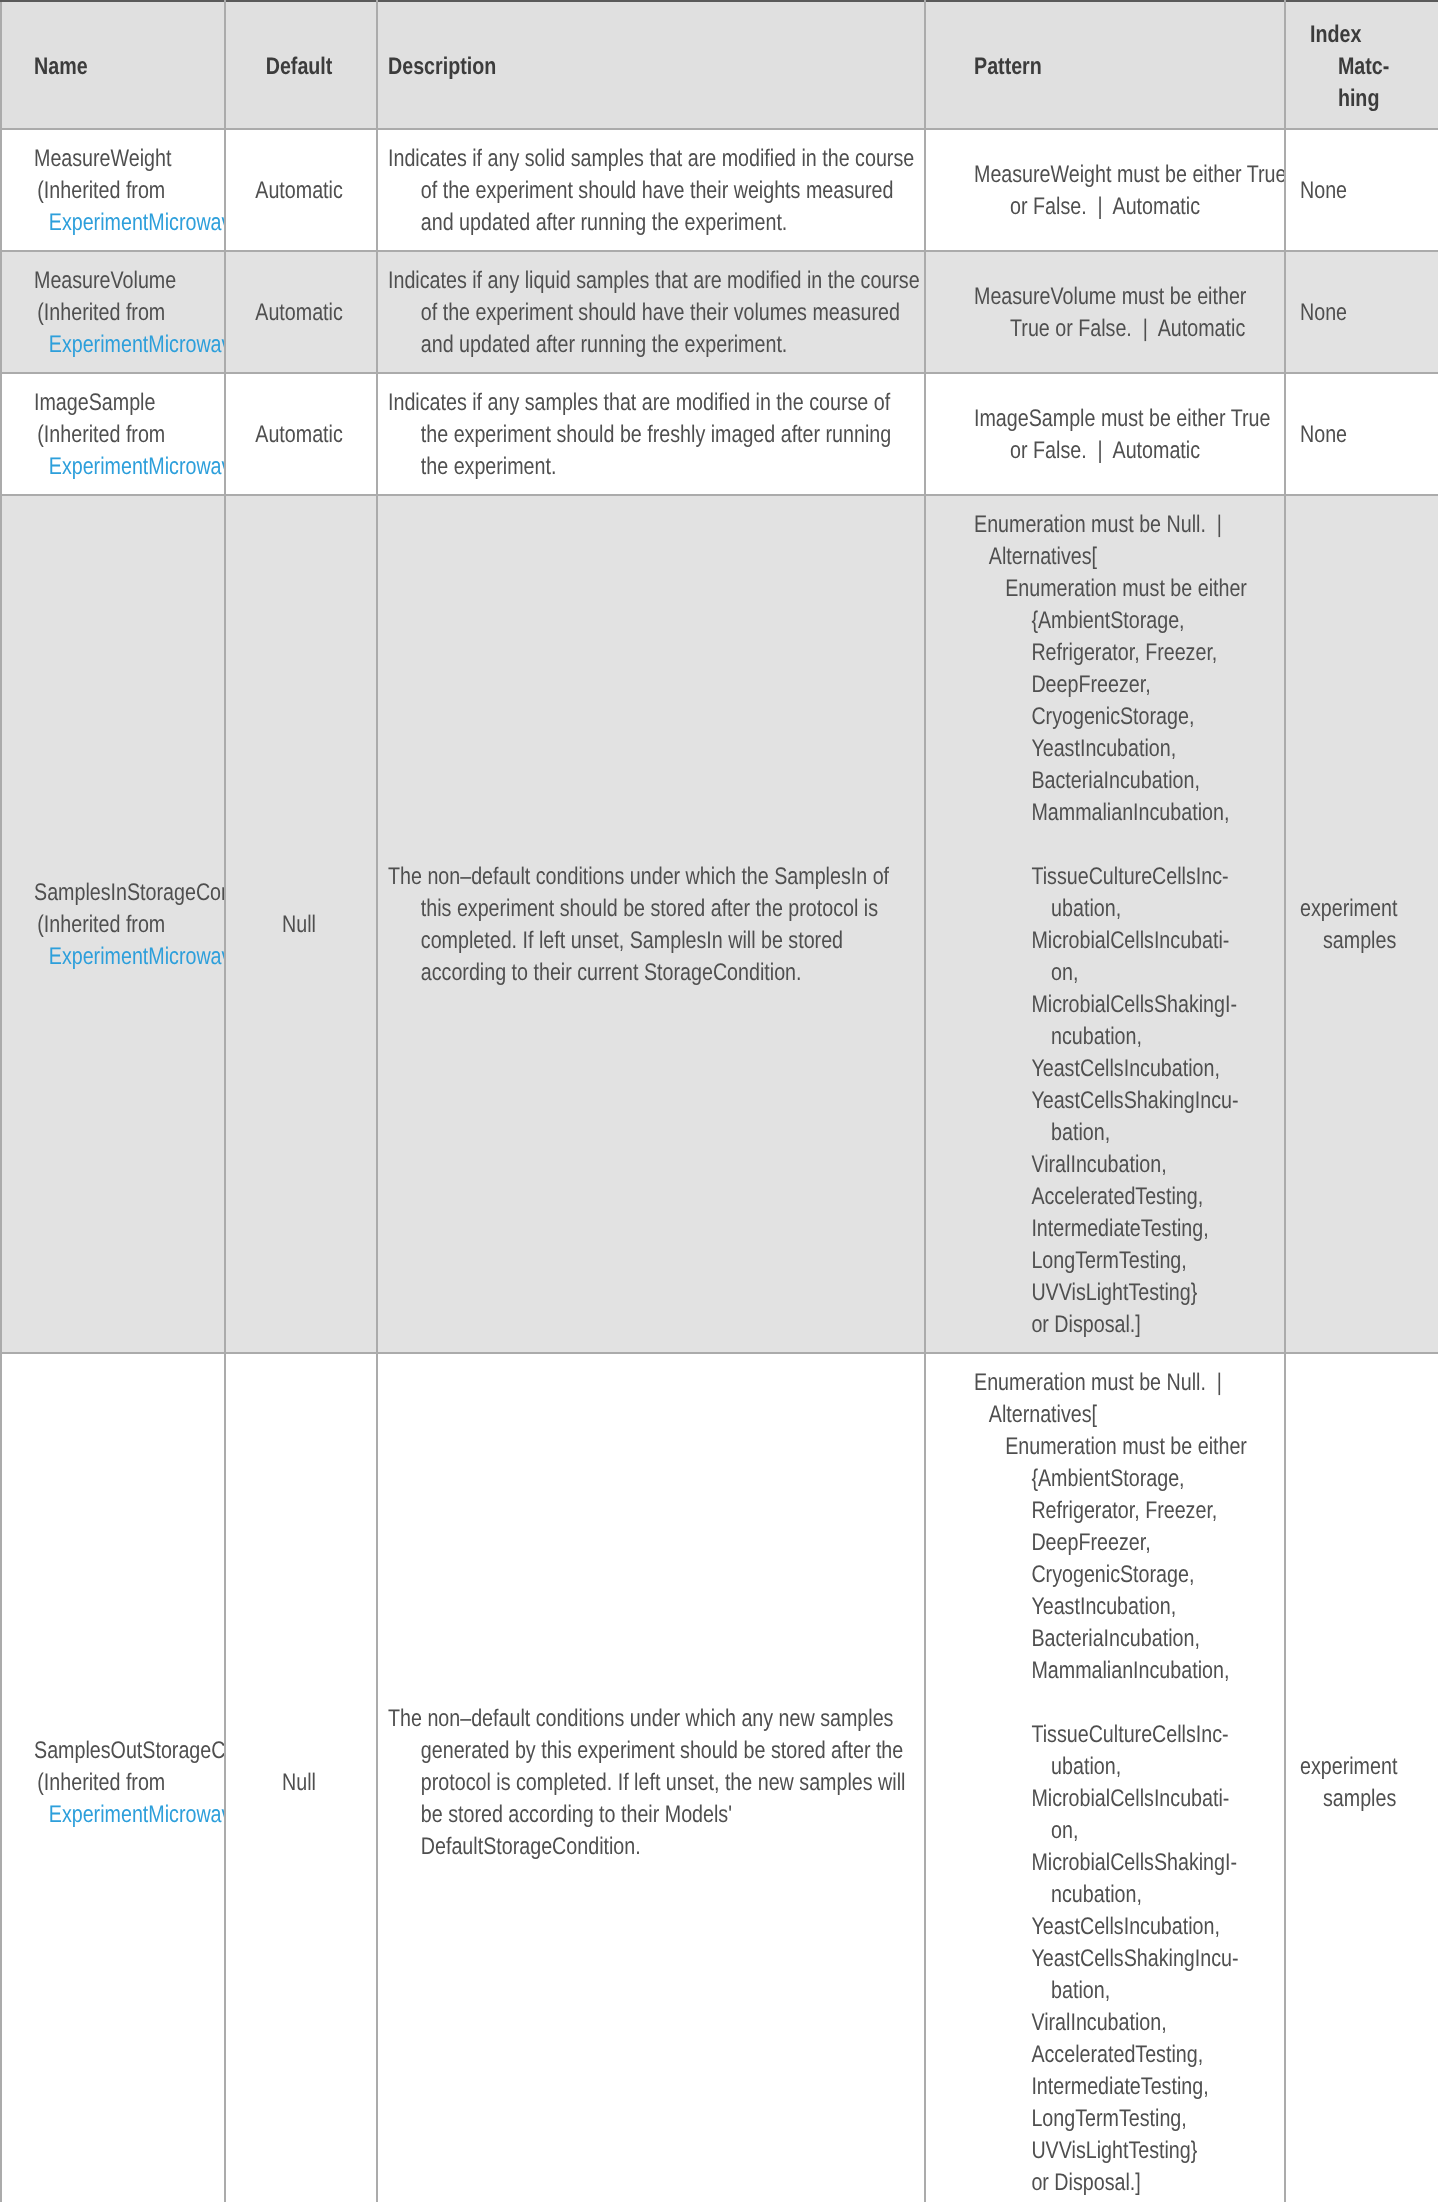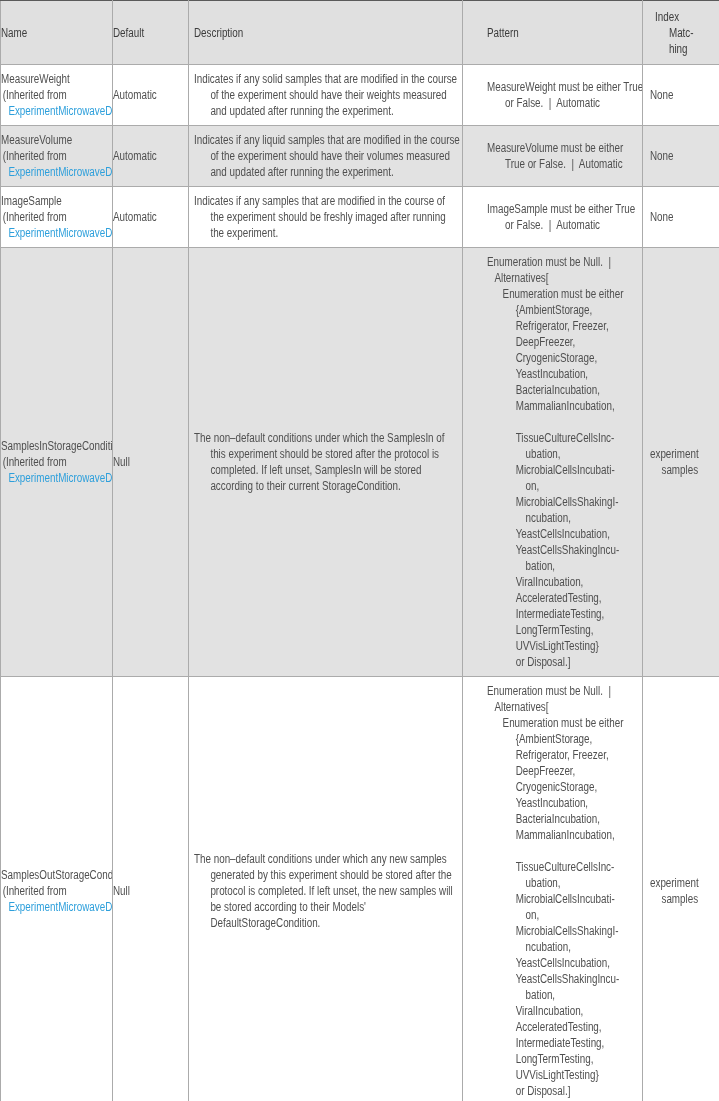--- a/index.html
+++ b/index.html
@@ -22,37 +22,37 @@
   th, td {
     border: 1px solid var(--grid, #ababab);
     vertical-align: middle;
     padding: 6px 2px 6px 8px;
     overflow: hidden;
     text-align: left;
     font-weight: normal;
   }
   thead th {
     background: var(--header-bg, #e0e0e0);
-    font-weight: normal;
+    font-weight: bold;
     color: var(--header-text, #3c3c3c);
     border-top: 1px solid #5a5a5a;
   }
   thead tr { height: 64px; }
   tr.h60 { height: 60px; }
   tr.stripe td { background: var(--stripe, #e2e2e2); }
 
   
   .squeeze {
     width: 122%;
     transform: scaleX(0.82);
     transform-origin: 0 0;
   }
 
-  .c-name    { padding-left: 0; }
-  .c-default { padding-left: 0; }
+  .c-name    { padding-left: 16px; }
+  .c-default { padding-left: 0; text-align: center; }
   .c-desc    { padding-left: 5px; }
   .c-pattern { padding-left: 24px; }
   .c-index   { padding-left: 7px; }
   th.c-index { padding-left: 12px; }
 
   .name-title, .name-inh, .name-linkline { white-space: nowrap; }
   .name-inh      { padding-left: 2px; }
   .name-linkline { padding-left: 9px; }
 
   a.link {

